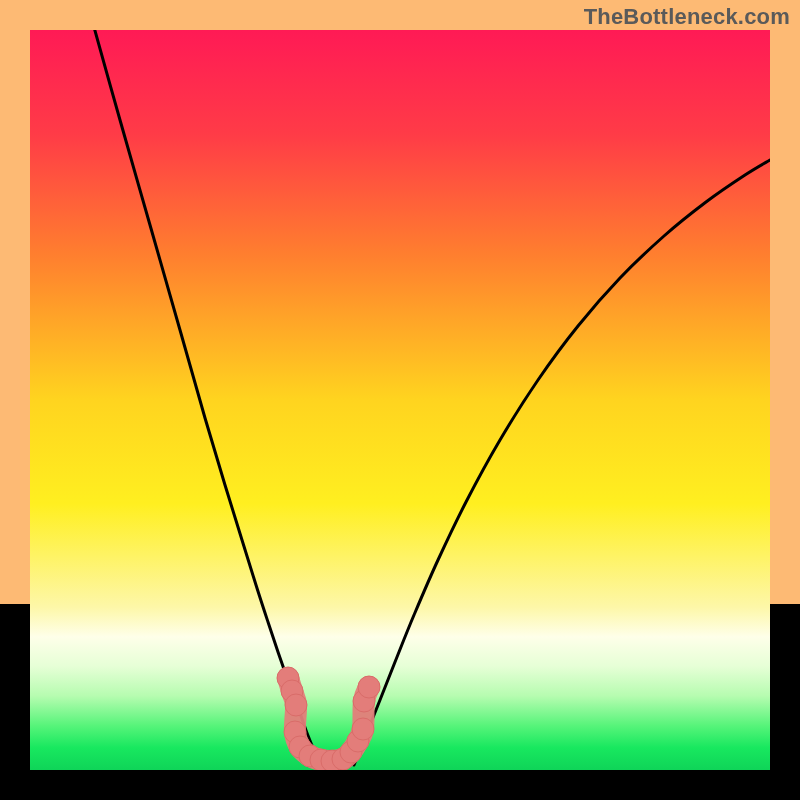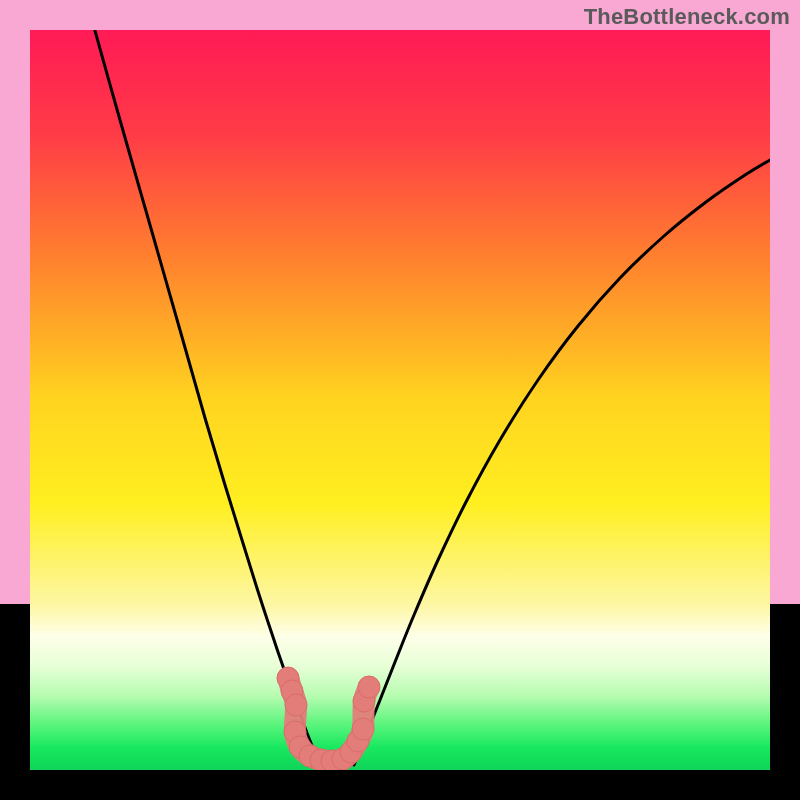--- a/index.html
+++ b/index.html
@@ -9,21 +9,21 @@
     height: 800px;
     background: #000;
     overflow: hidden;
   }
   .frame {
     position: absolute;
     left: 0;
     top: 0;
     width: 800px;
     height: 604px;
-    background: #f9a8d4;
+    background: #fdba74;
   }
   .plot-area {
     position: absolute;
     left: 30px;
     top: 30px;
     width: 740px;
     height: 740px;
     overflow: hidden;
   }
   .watermark {

